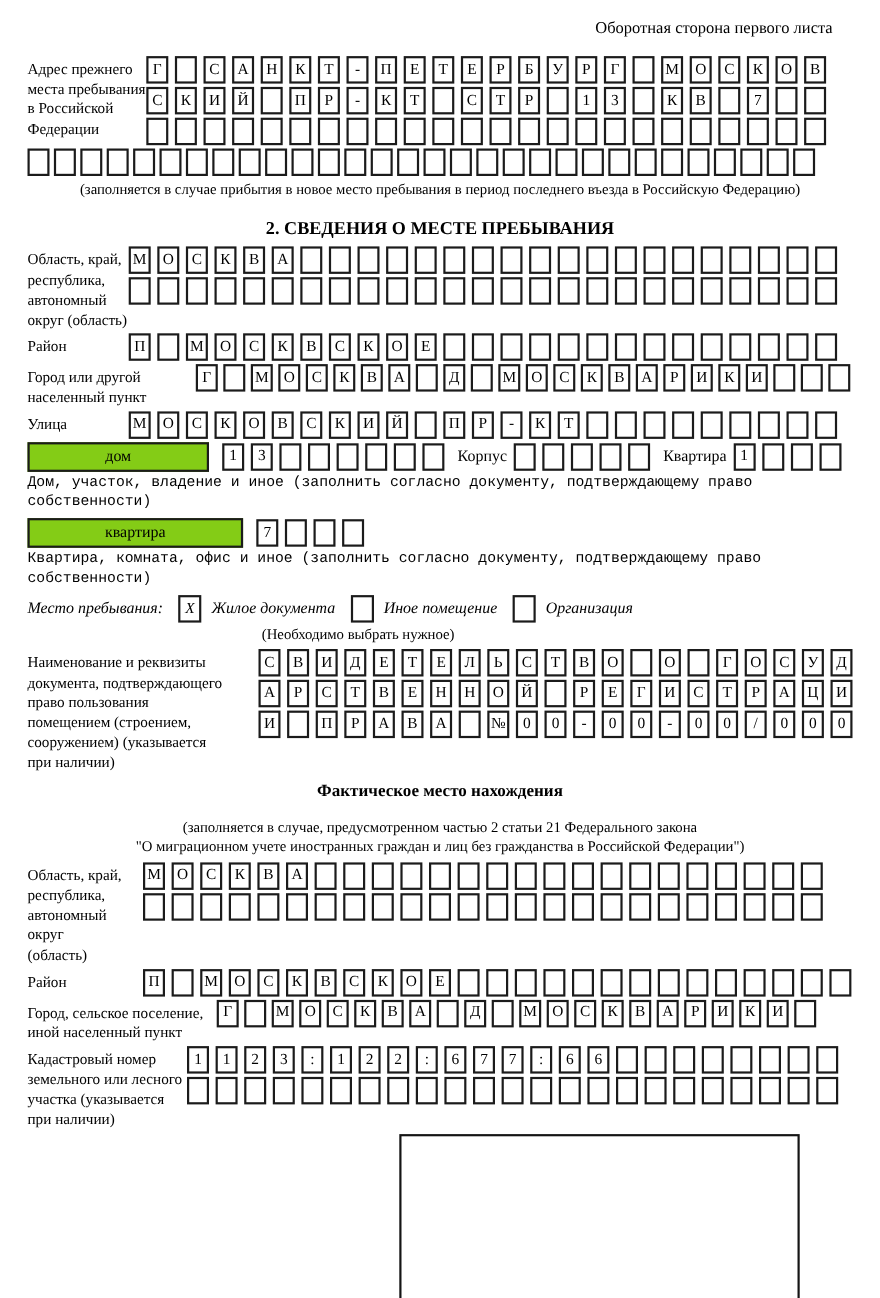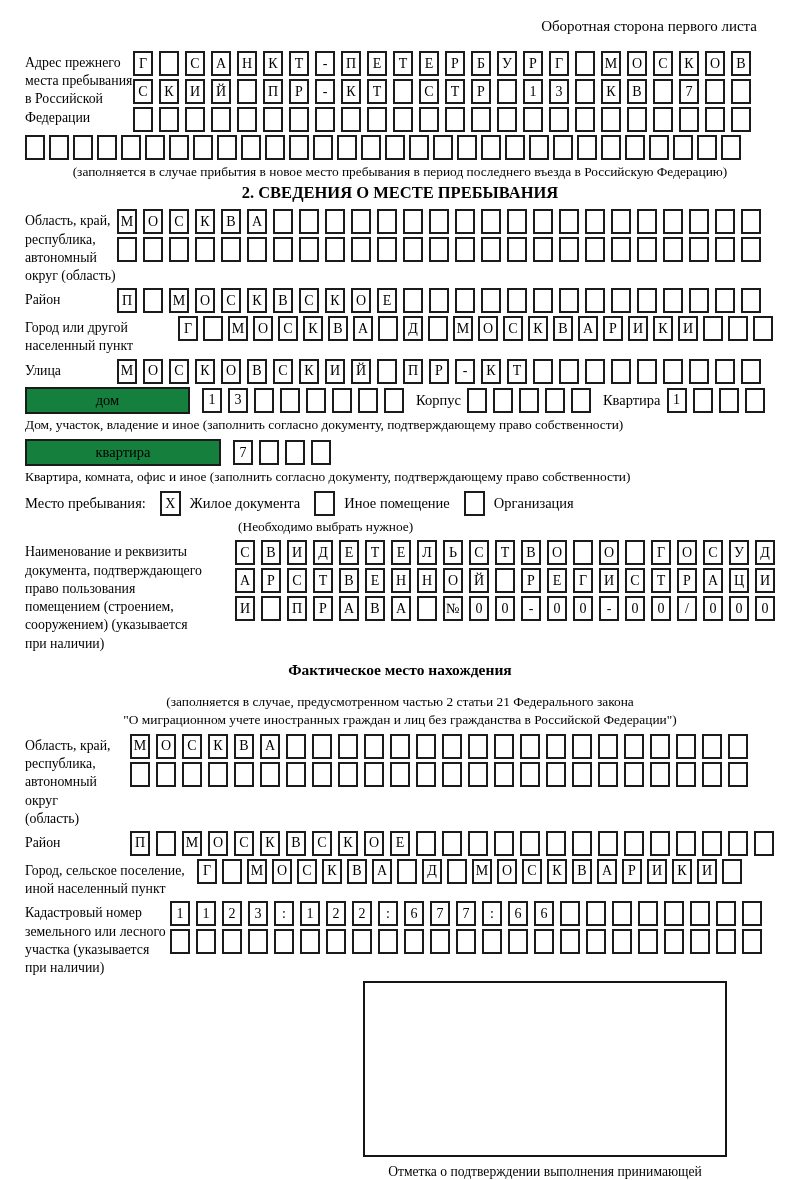--- a/index.html
+++ b/index.html
@@ -13,31 +13,31 @@
   .w105{width:105px}.w172{width:172px}.w145{width:145px}
   .rows{display:flex;flex-direction:column;gap:3px;}
   .cellrow{display:flex;gap:6px;}
   .cellrow.g5{gap:5px;} .cellrow.g4{gap:4px;}
   .cell{width:20px;height:25px;border:2px solid #1b1b1b;box-sizing:border-box;
         display:flex;align-items:center;justify-content:center;
         font-size:14px;flex:0 0 auto;background:#fff;}
   .fullrow{margin-bottom:3px;}
   .caption{font-size:13.4px;line-height:1.3;}
   .caption.center{text-align:center;margin:2px 0 3px 0;}
-  .caption.left{margin:2px 0 6px 0;}
-  .sec-title{text-align:center;font-weight:bold;font-size:16.5px;margin:3px 0 6px 0;}
+  .caption.left{margin:2px 0 6px 0;font-family:Liberation Mono, monospace;}
+  .sec-title{text-align:center;font-weight:bold;font-size:16.5px;margin:18px 0 6px 0;}
   .sub-title{text-align:center;font-weight:bold;font-size:15.5px;margin:8px 0 5px 0;}
   .sub-caption{text-align:center;font-size:13.4px;white-space:pre-line;line-height:1.35;margin:14px 0 5px 0;}
   .house-row{display:flex;align-items:center;margin-bottom:2px;}
-  .typebox{border:2px solid #1b1b1b;height:27px;box-sizing:border-box;background:#15803d;
+  .typebox{border:2px solid #1b1b1b;height:27px;box-sizing:border-box;background:#84cc16;
            display:flex;align-items:center;justify-content:center;font-size:14.5px;flex:0 0 auto;}
   .typebox.dom{width:165px;margin-right:12px;}
   .typebox.kv{width:196px;margin-right:12px;}
   .inline-label{font-size:14.5px;margin:0 6px 0 12px;white-space:nowrap;text-align:center;}
-  .stay-row{display:flex;align-items:center;font-size:14.5px;margin-top:4px;}
+  .stay-row{display:flex;align-items:center;font-size:14.5px;margin-top:4px;font-style:italic;}
   .opts{display:flex;align-items:center;}
   .opt{display:flex;align-items:center;margin-left:14px;}
   .checkbox{width:21px;height:25px;border:2px solid #1b1b1b;box-sizing:border-box;background:#fff;
             display:flex;align-items:center;justify-content:center;font-size:14px;}
   .opt .olabel{margin-left:9px;}
   .hint{font-size:13.4px;margin:3px 0 5px 213px;}
   .confirm{width:450px;margin:4px 5px 0 auto;}
   .confirm-box{width:360px;height:172px;border:2px solid #151515;margin:0 auto 6px auto;background:#fff;}
   .confirm-caption{font-size:13.6px;text-align:center;white-space:pre-line;line-height:1.35;}
 </style>

